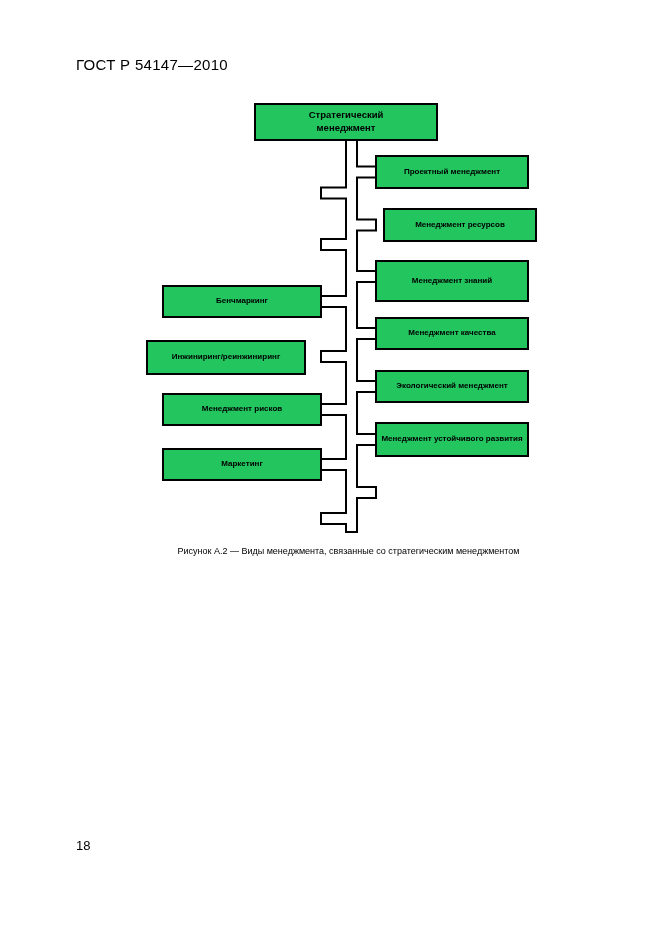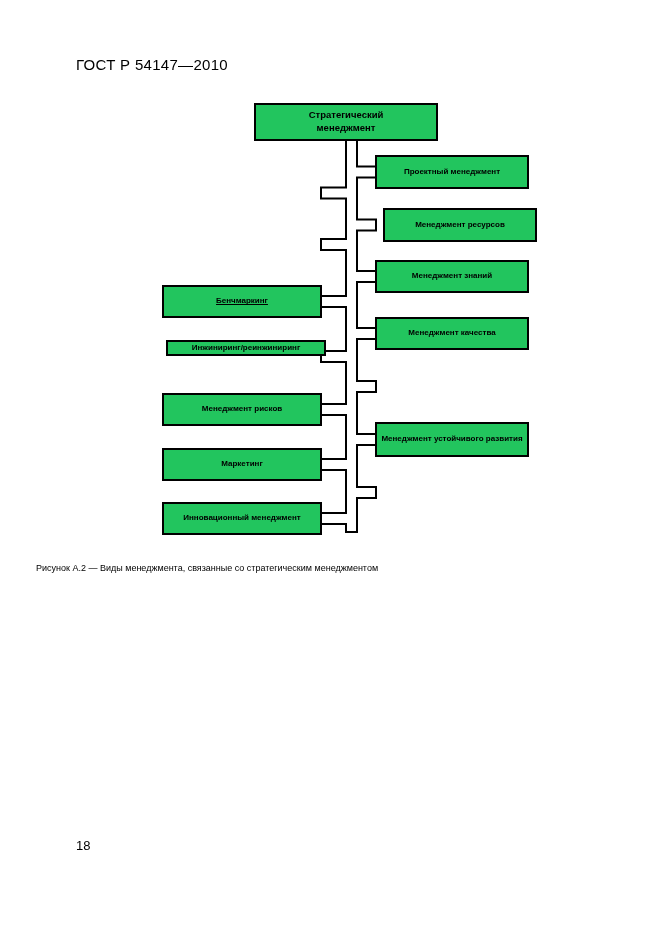--- a/index.html
+++ b/index.html
@@ -41,22 +41,23 @@
     padding: 2px 3px;
   }
   .box.root {
     font-size: 9.5px;
     line-height: 1.35;
   }
   .root-label { display: inline-block; width: 120px; }
   .figure-caption {
     position: absolute;
     left: 36px;
-    top: 563px;
+    top: 546px;
     width: 625px;
+    text-align: center;
     font-size: 9px;
     font-weight: normal;
   }
   .page-number {
     position: absolute;
     left: 76px;
     top: 838px;
     font-size: 13px;
   }
 </style>
@@ -85,29 +86,29 @@
     <path d="M356 328 L376 328 L376 339 L356 339" fill="#fff" stroke="#000" stroke-width="2"></path>
     <path d="M356 381 L376 381 L376 392 L356 392" fill="#fff" stroke="#000" stroke-width="2"></path>
     <path d="M356 434 L376 434 L376 445 L356 445" fill="#fff" stroke="#000" stroke-width="2"></path>
     <path d="M356 487 L376 487 L376 498 L356 498" fill="#fff" stroke="#000" stroke-width="2"></path>
   </svg>
 
   <div class="box root" style="left:254px; top:103px; width:184px; height:38px;">
     <span class="root-label">Стратегический менеджмент</span>
   </div>
 
-  <div class="box" style="left:162px; top:285px; width:160px; height:33px;text-decoration:underline;">Бенчмаркинг</div>
-  <div class="box" style="left:166px; top:340px; width:160px; height:16px;">Инжиниринг/реинжиниринг</div>
+  <div class="box" style="left:162px; top:285px; width:160px; height:33px;">Бенчмаркинг</div>
+  <div class="box" style="left:146px; top:340px; width:160px; height:35px;">Инжиниринг/реинжиниринг</div>
   <div class="box" style="left:162px; top:393px; width:160px; height:33px;">Менеджмент рисков</div>
   <div class="box" style="left:162px; top:448px; width:160px; height:33px;">Маркетинг</div>
-  <div class="box" style="left:162px; top:502px; width:160px; height:33px;">Инновационный менеджмент</div>
 
   <div class="box" style="left:375px; top:155px; width:154px; height:34px;">Проектный менеджмент</div>
   <div class="box" style="left:375px; top:208px; width:154px; height:34px;margin-left:8px;">Менеджмент ресурсов</div>
-  <div class="box" style="left:375px; top:260px; width:154px; height:33px;">Менеджмент знаний</div>
+  <div class="box" style="left:375px; top:260px; width:154px; height:42px;">Менеджмент знаний</div>
   <div class="box" style="left:375px; top:317px; width:154px; height:33px;">Менеджмент качества</div>
+  <div class="box" style="left:375px; top:370px; width:154px; height:33px;">Экологический менеджмент</div>
   <div class="box" style="left:375px; top:422px; width:154px; height:35px;">Менеджмент устойчивого развития</div>
 
   <div class="figure-caption">Рисунок А.2 — Виды менеджмента, связанные со стратегическим менеджментом</div>
 
   <div class="page-number">18</div>
 
 </div>
 
 </body></html>

